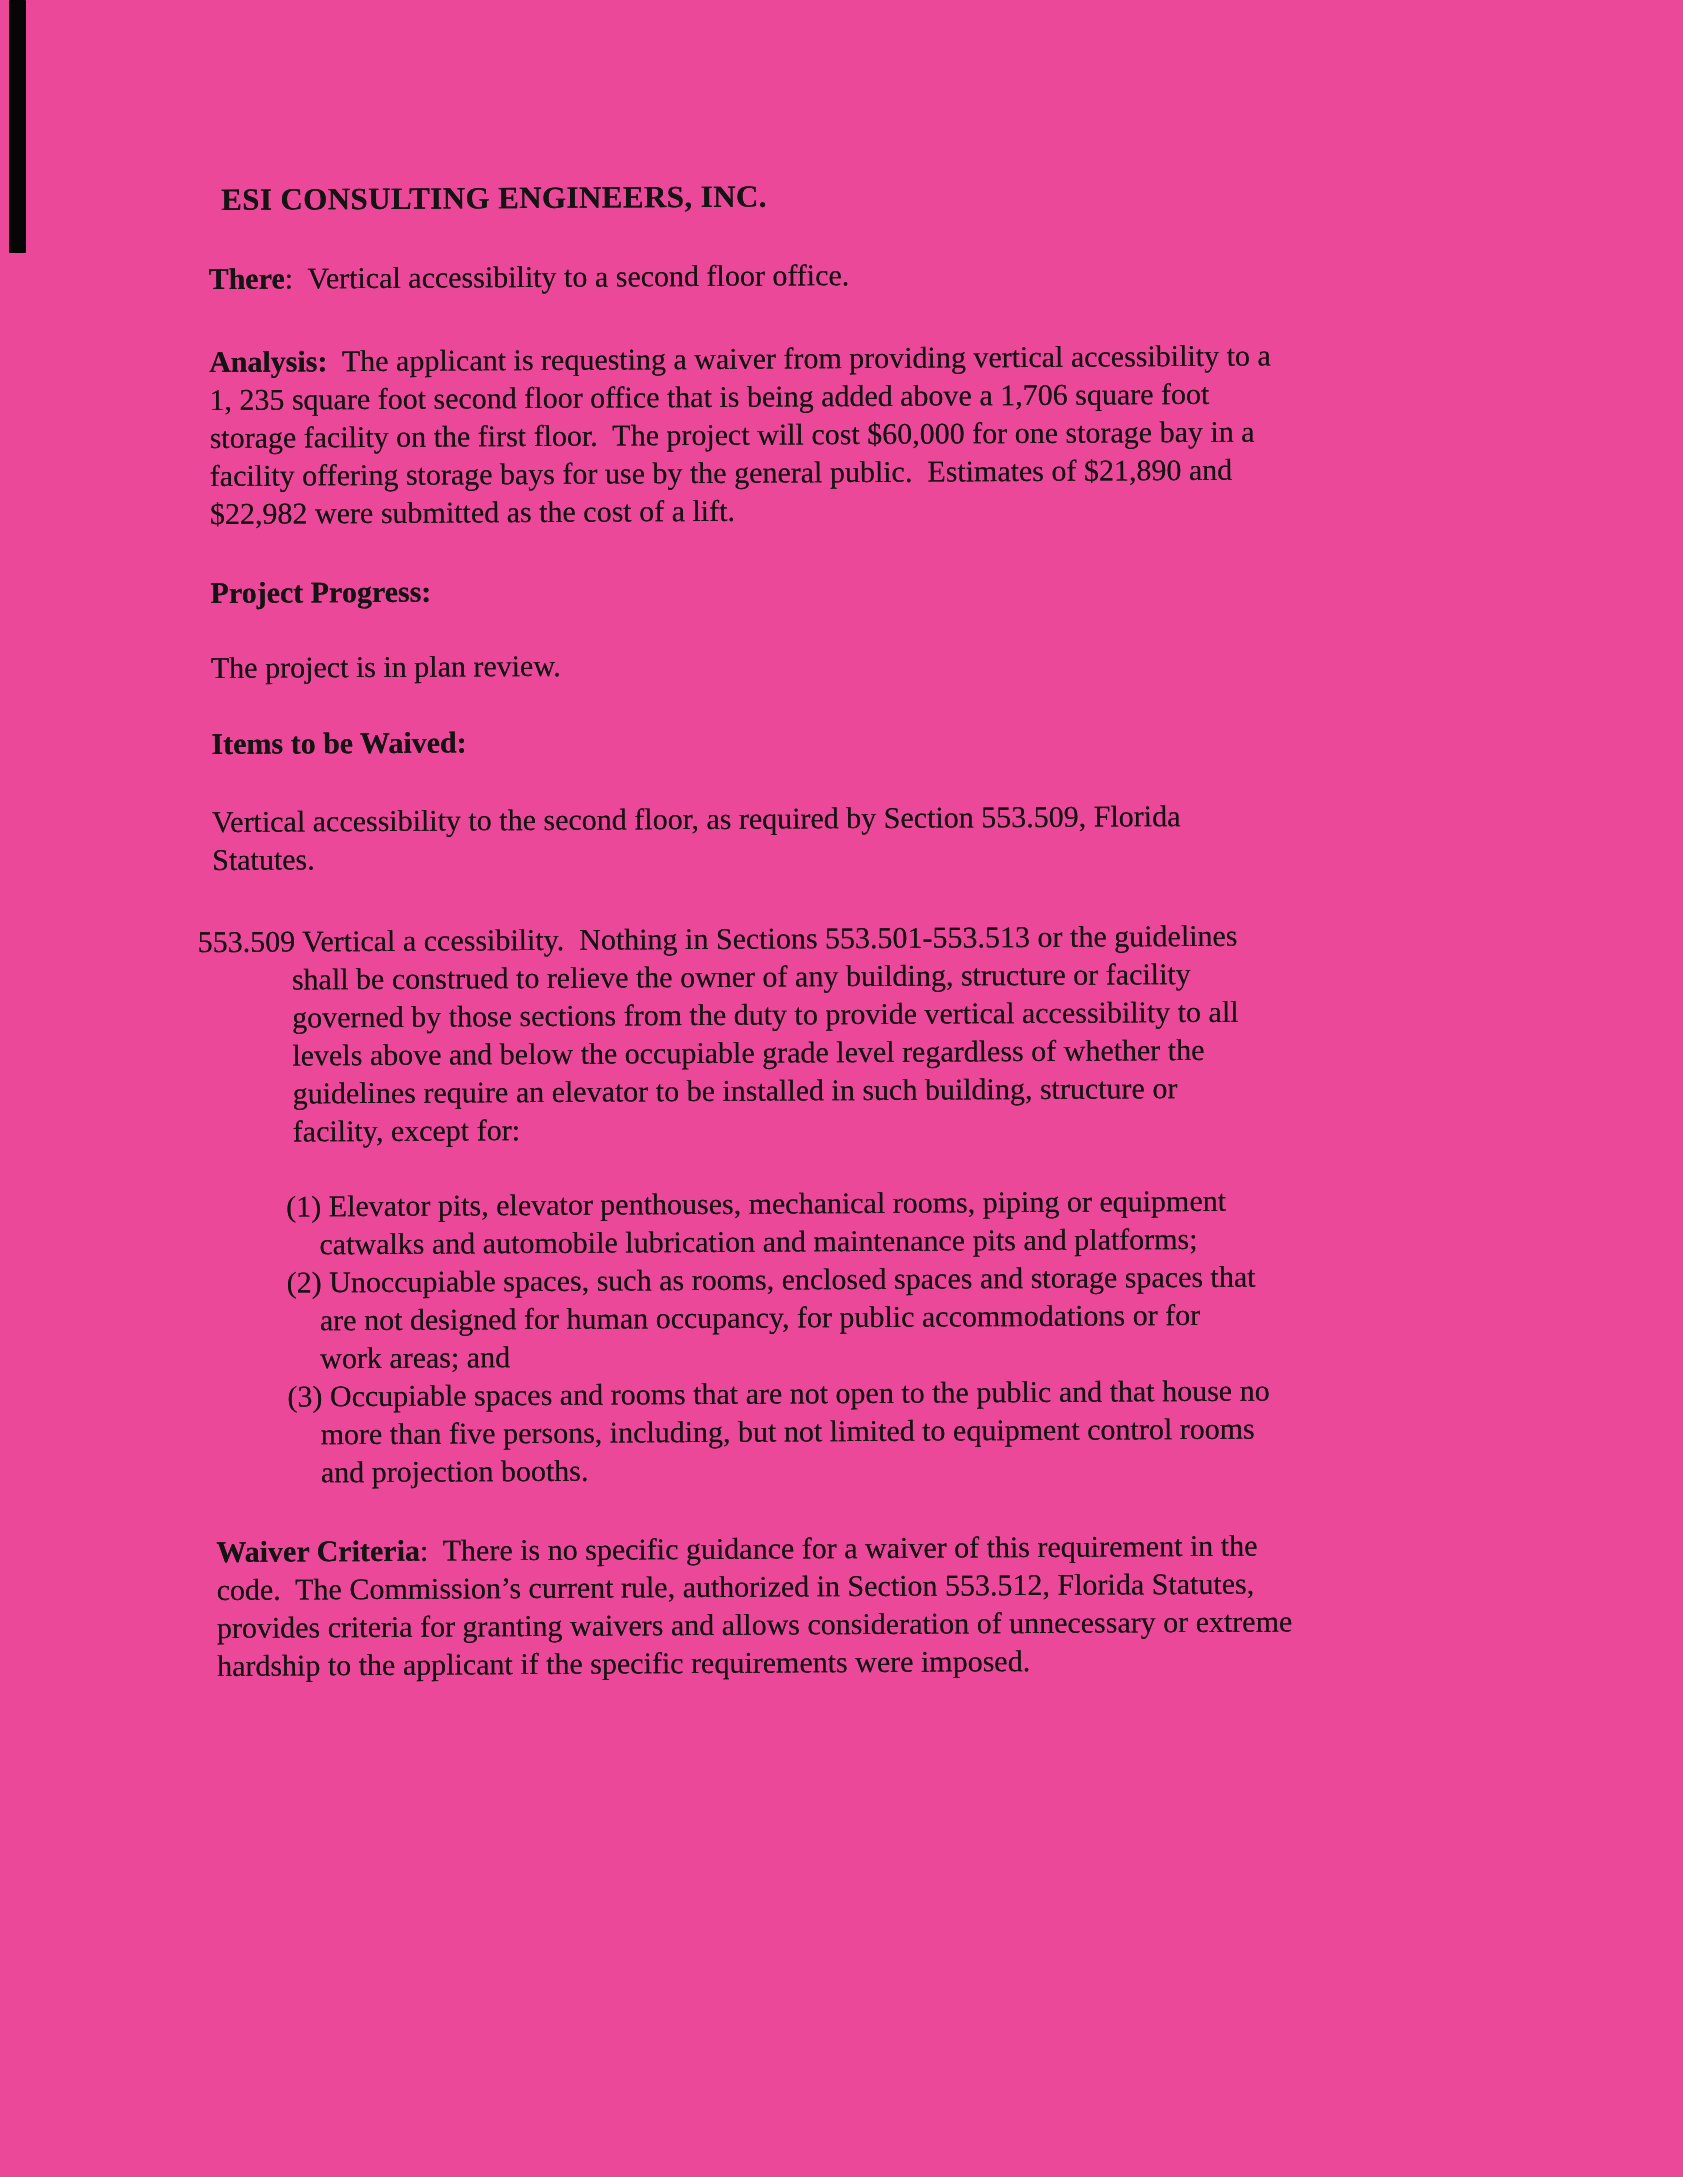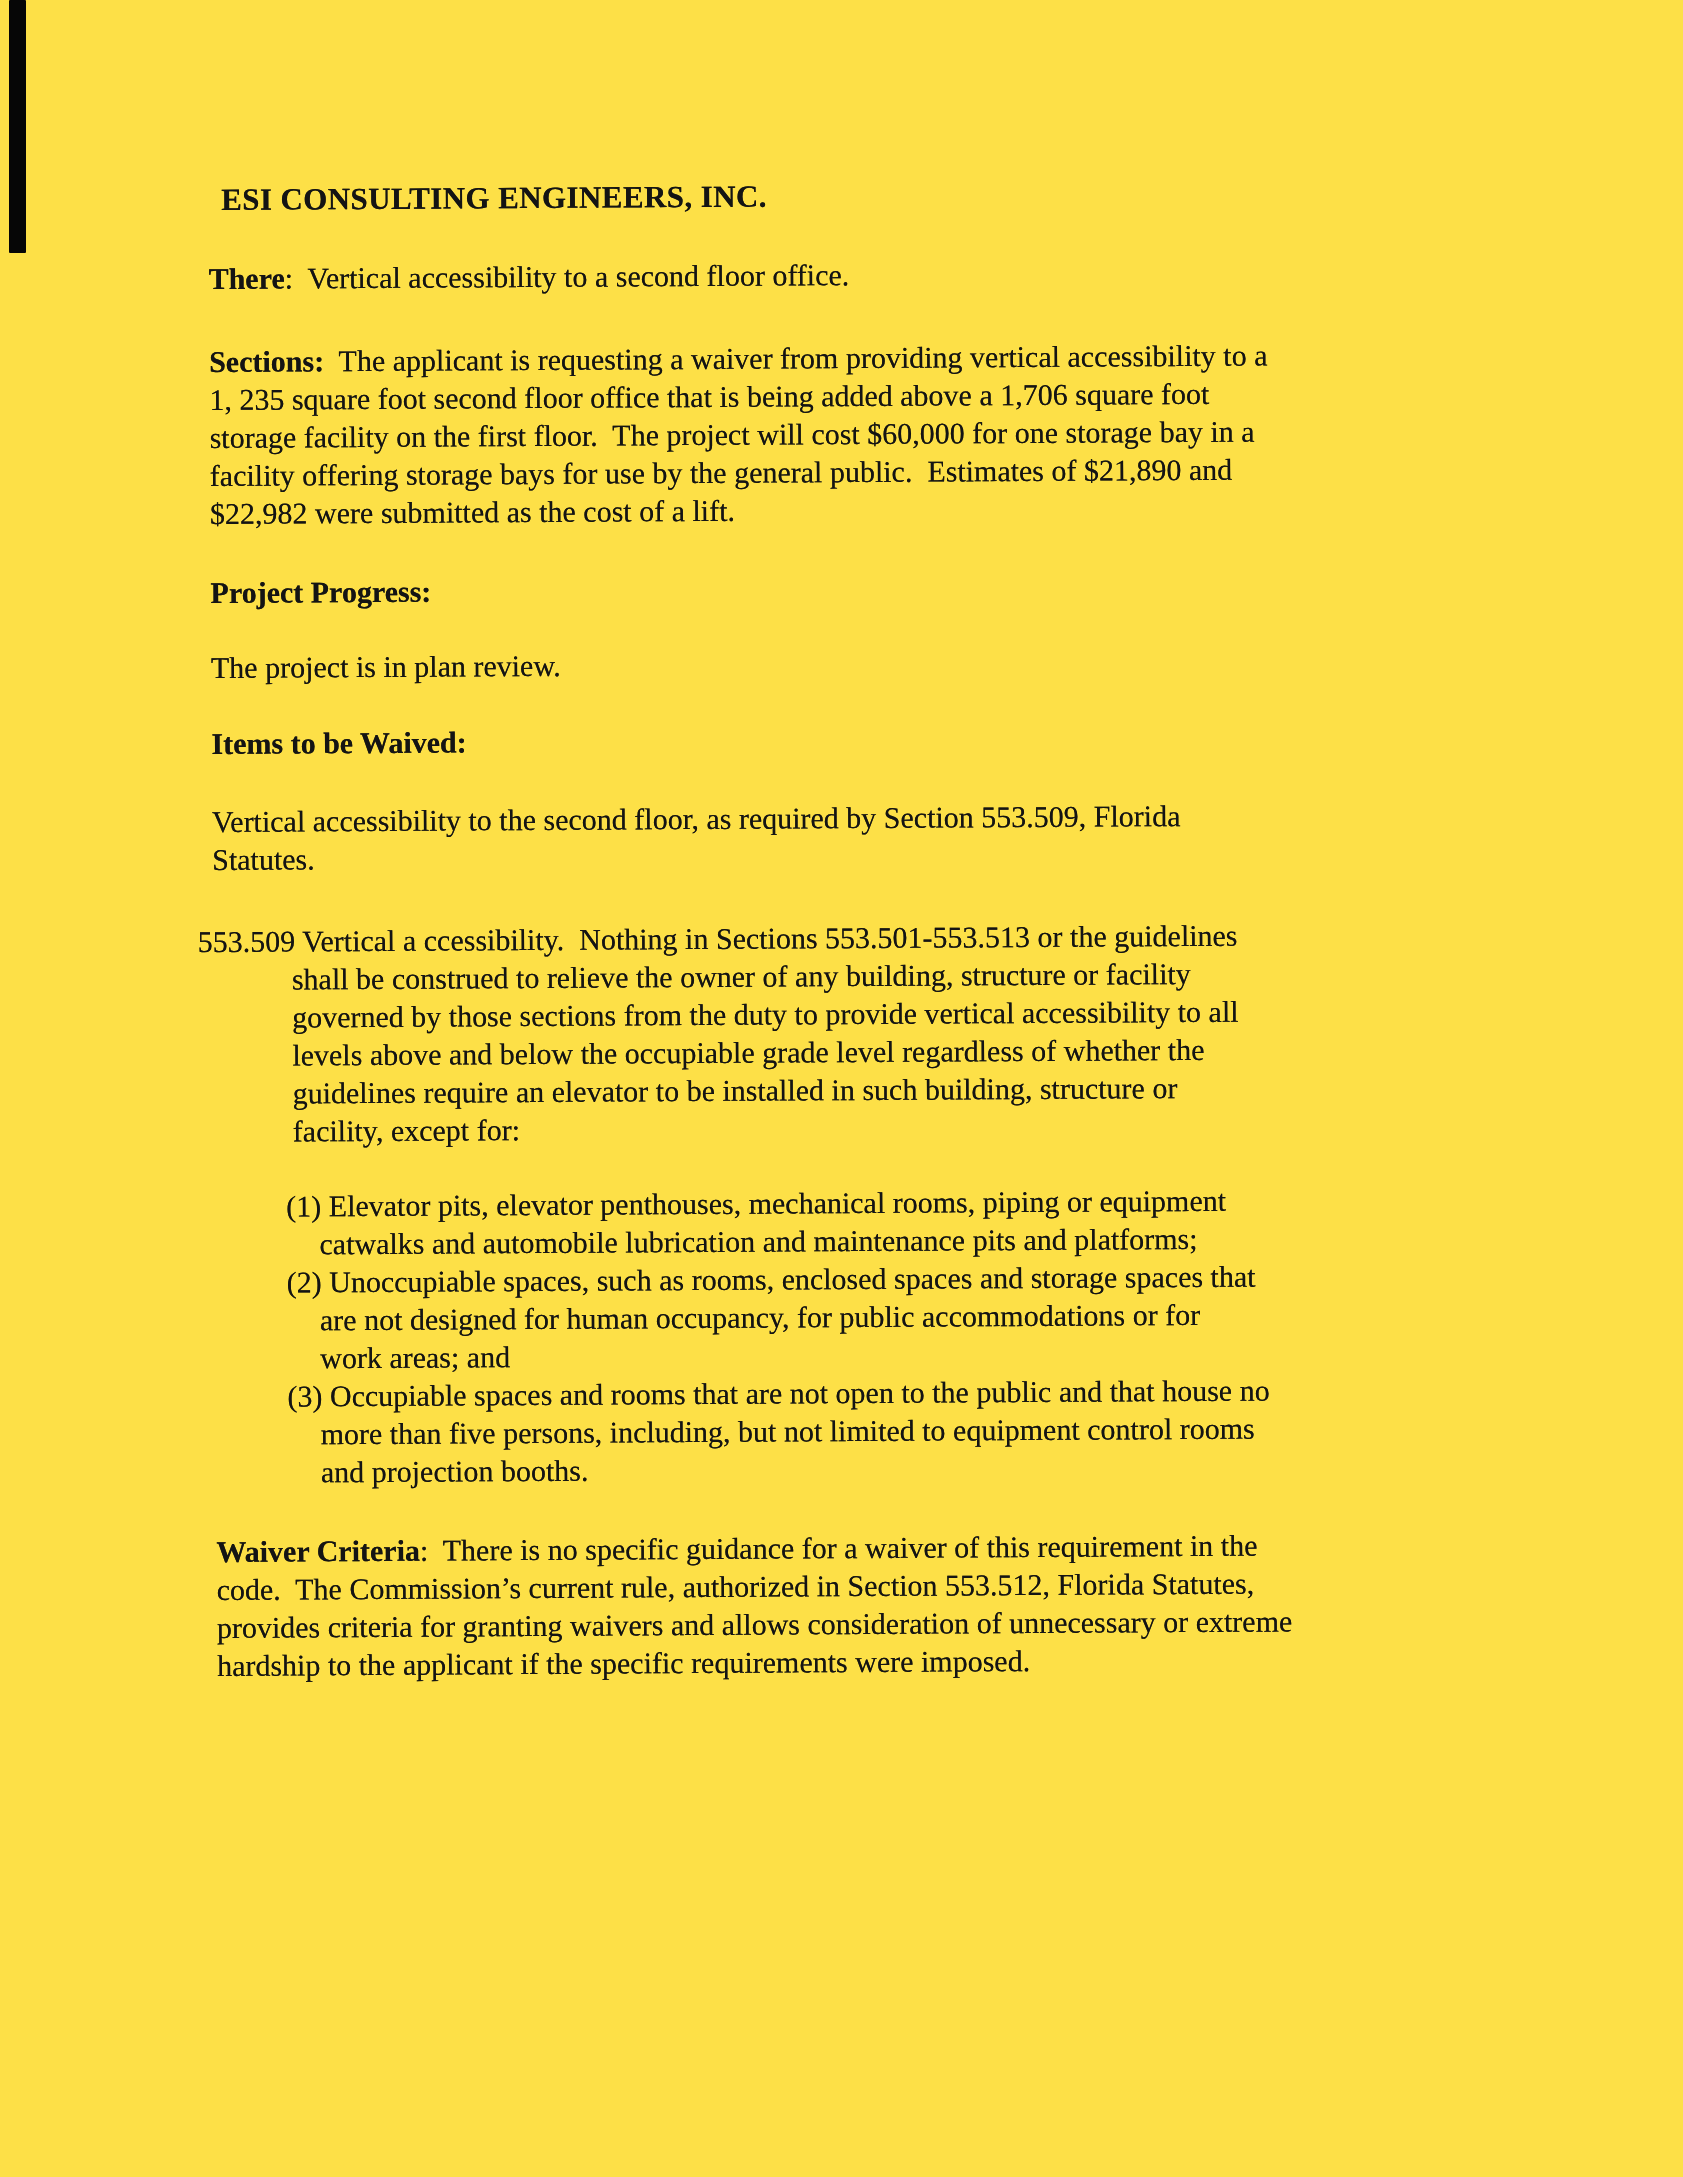--- a/index.html
+++ b/index.html
@@ -11,21 +11,21 @@
     width: 1683px;
     height: 2177px;
     position: relative;
     overflow: hidden;
     font-family: "Liberation Serif", serif;
     color: #141414;
   }
   .page {
     position: absolute;
     inset: 0;
-    background: #fde047;
+    background: #ec4899;
   }
   
   .artifact-bar {
     position: absolute;
     left: 9px;
     top: 0;
     width: 17px;
     height: 253px;
     background: #060606;
     border-radius: 1px;
@@ -80,21 +80,21 @@
 
   <div class="artifact-bar"></div>
 
   <div class="content">
 
     <div class="doc-title t">ESI CONSULTING ENGINEERS, INC.</div>
 
     <div class="issue t"><b>There</b><span>:  Vertical accessibility to a second floor office.</span></div>
 
     <div class="analysis">
-      <div class="t"><b>Sections:</b><span>  The applicant is requesting a waiver from providing vertical accessibility to a</span></div>
+      <div class="t"><b>Analysis:</b><span>  The applicant is requesting a waiver from providing vertical accessibility to a</span></div>
       <div class="t">1, 235 square foot second floor office that is being added above a 1,706 square foot
 storage facility on the first floor.  The project will cost $60,000 for one storage bay in a
 facility offering storage bays for use by the general public.  Estimates of $21,890 and
 $22,982 were submitted as the cost of a lift.</div>
     </div>
 
     <div class="heading pp-heading t">Project Progress:</div>
 
     <div class="plan-review t">The project is in plan review.</div>
 

